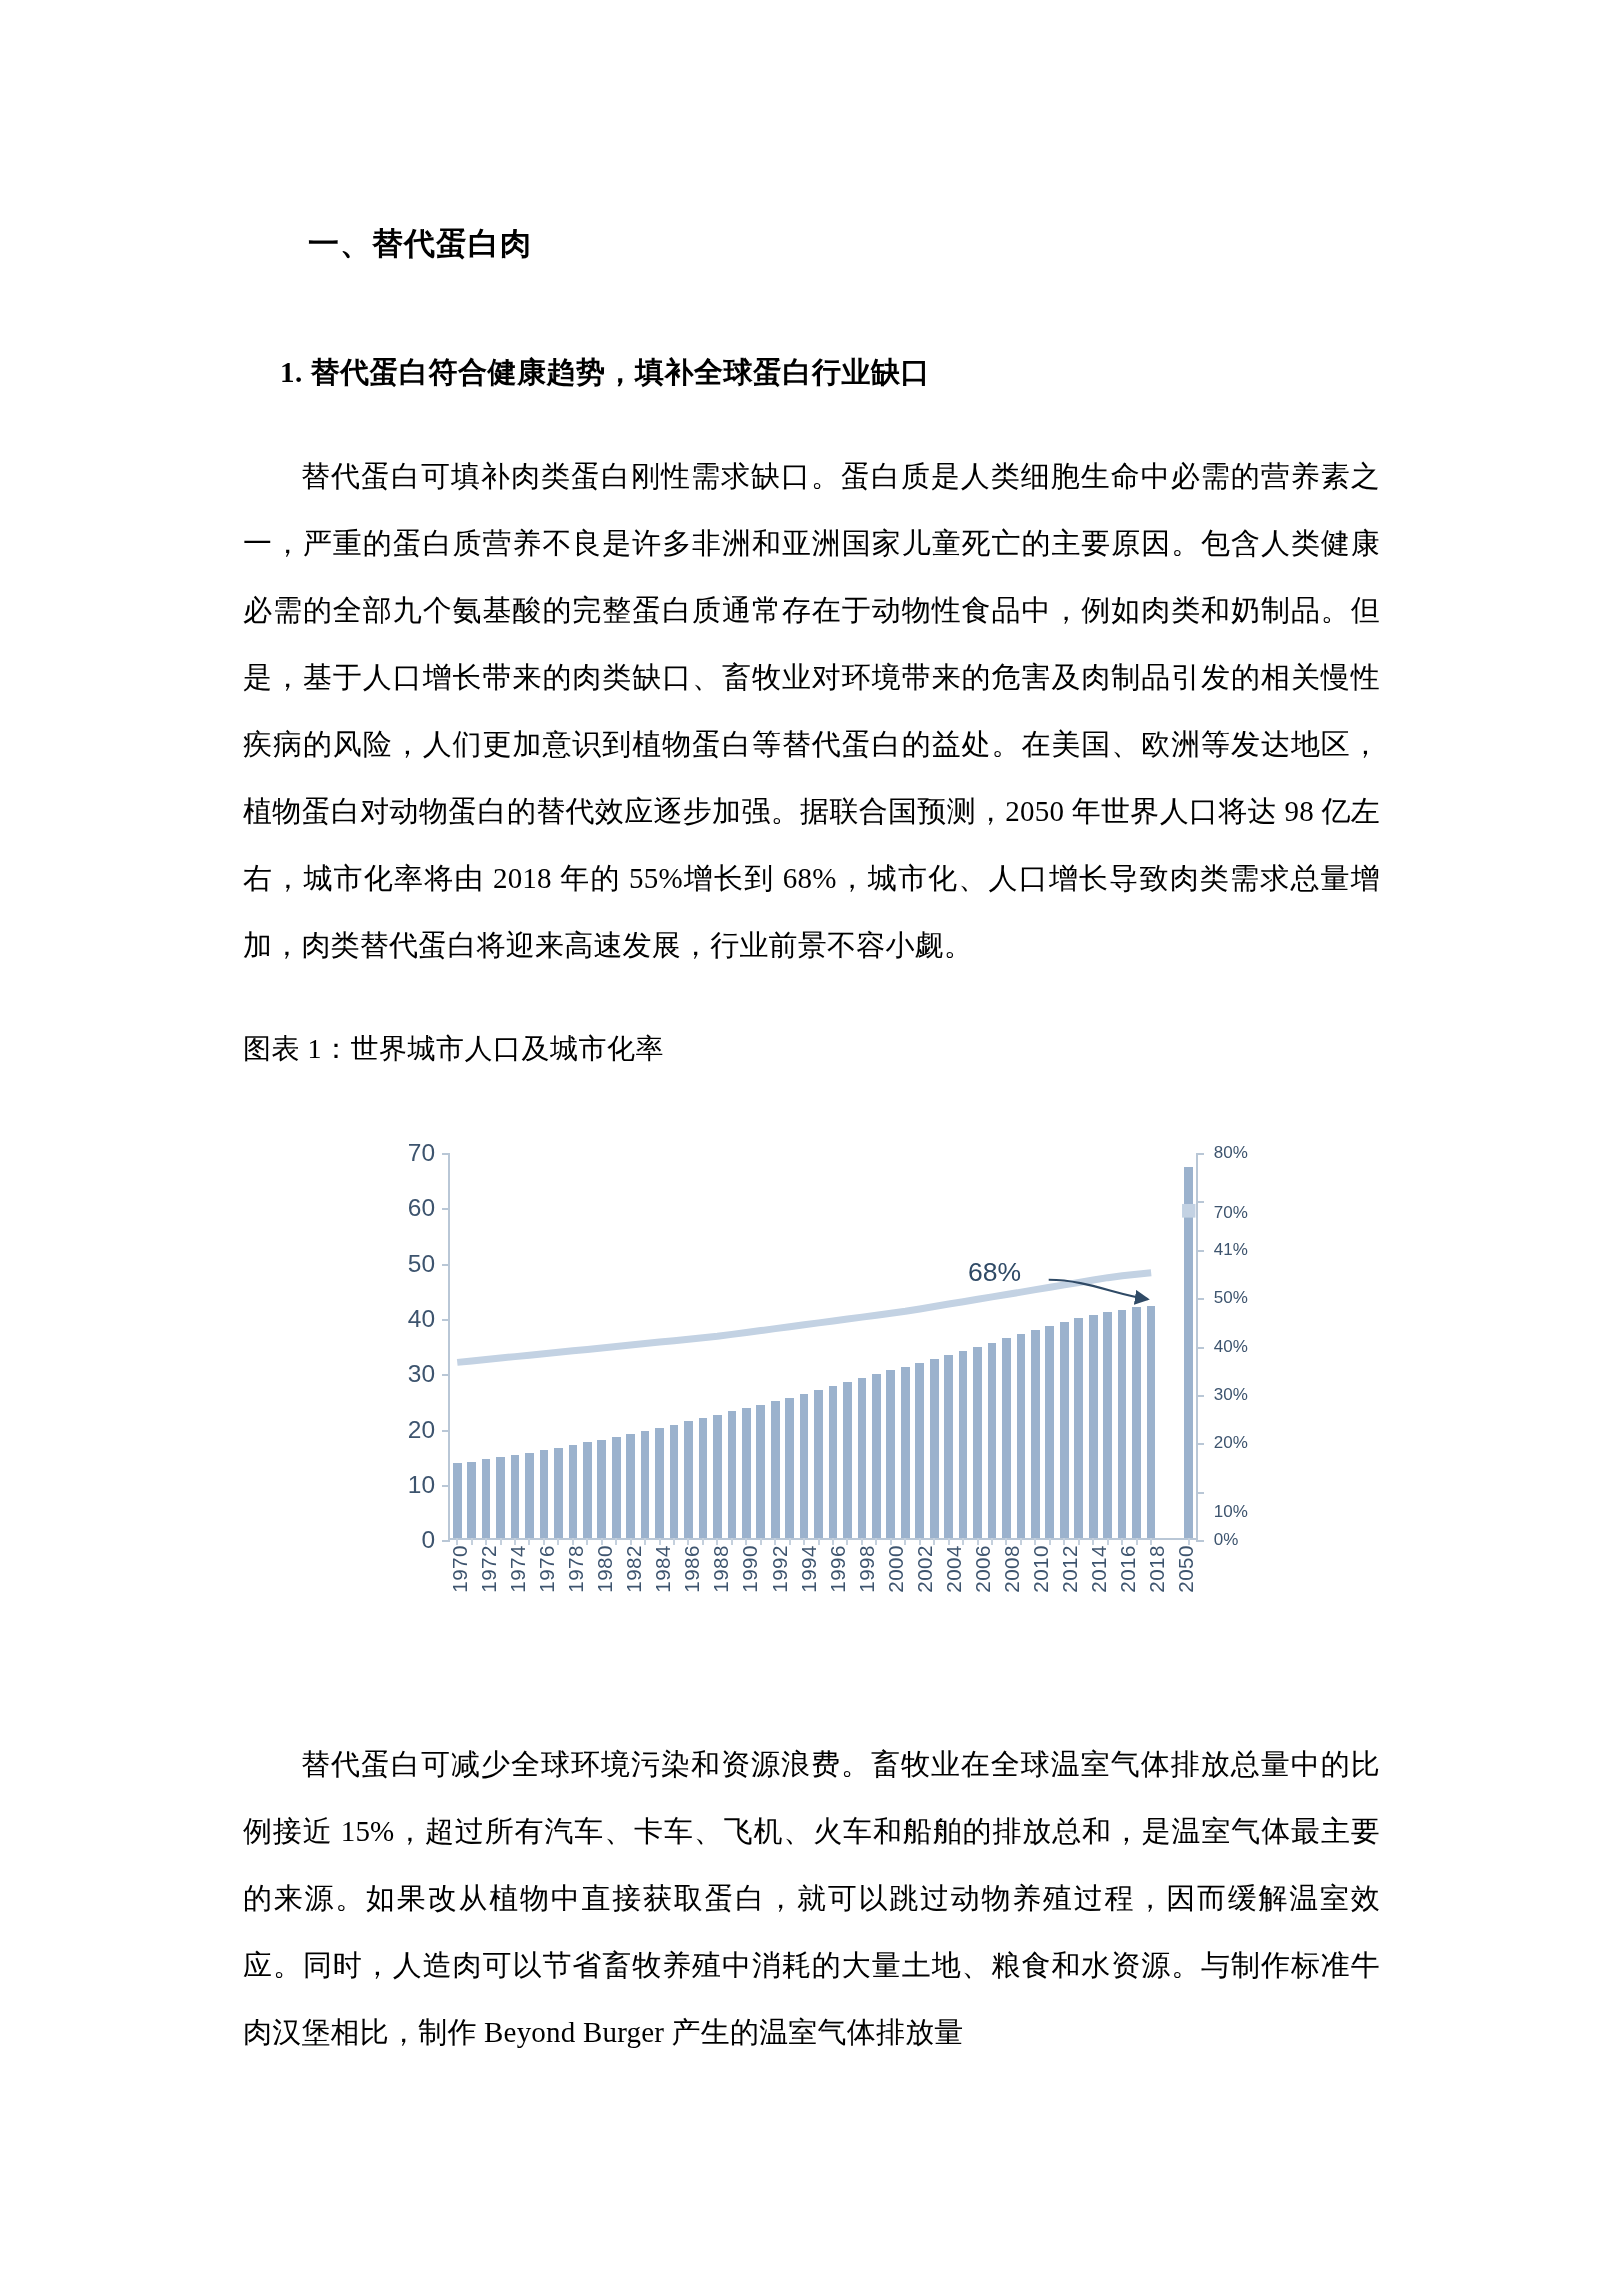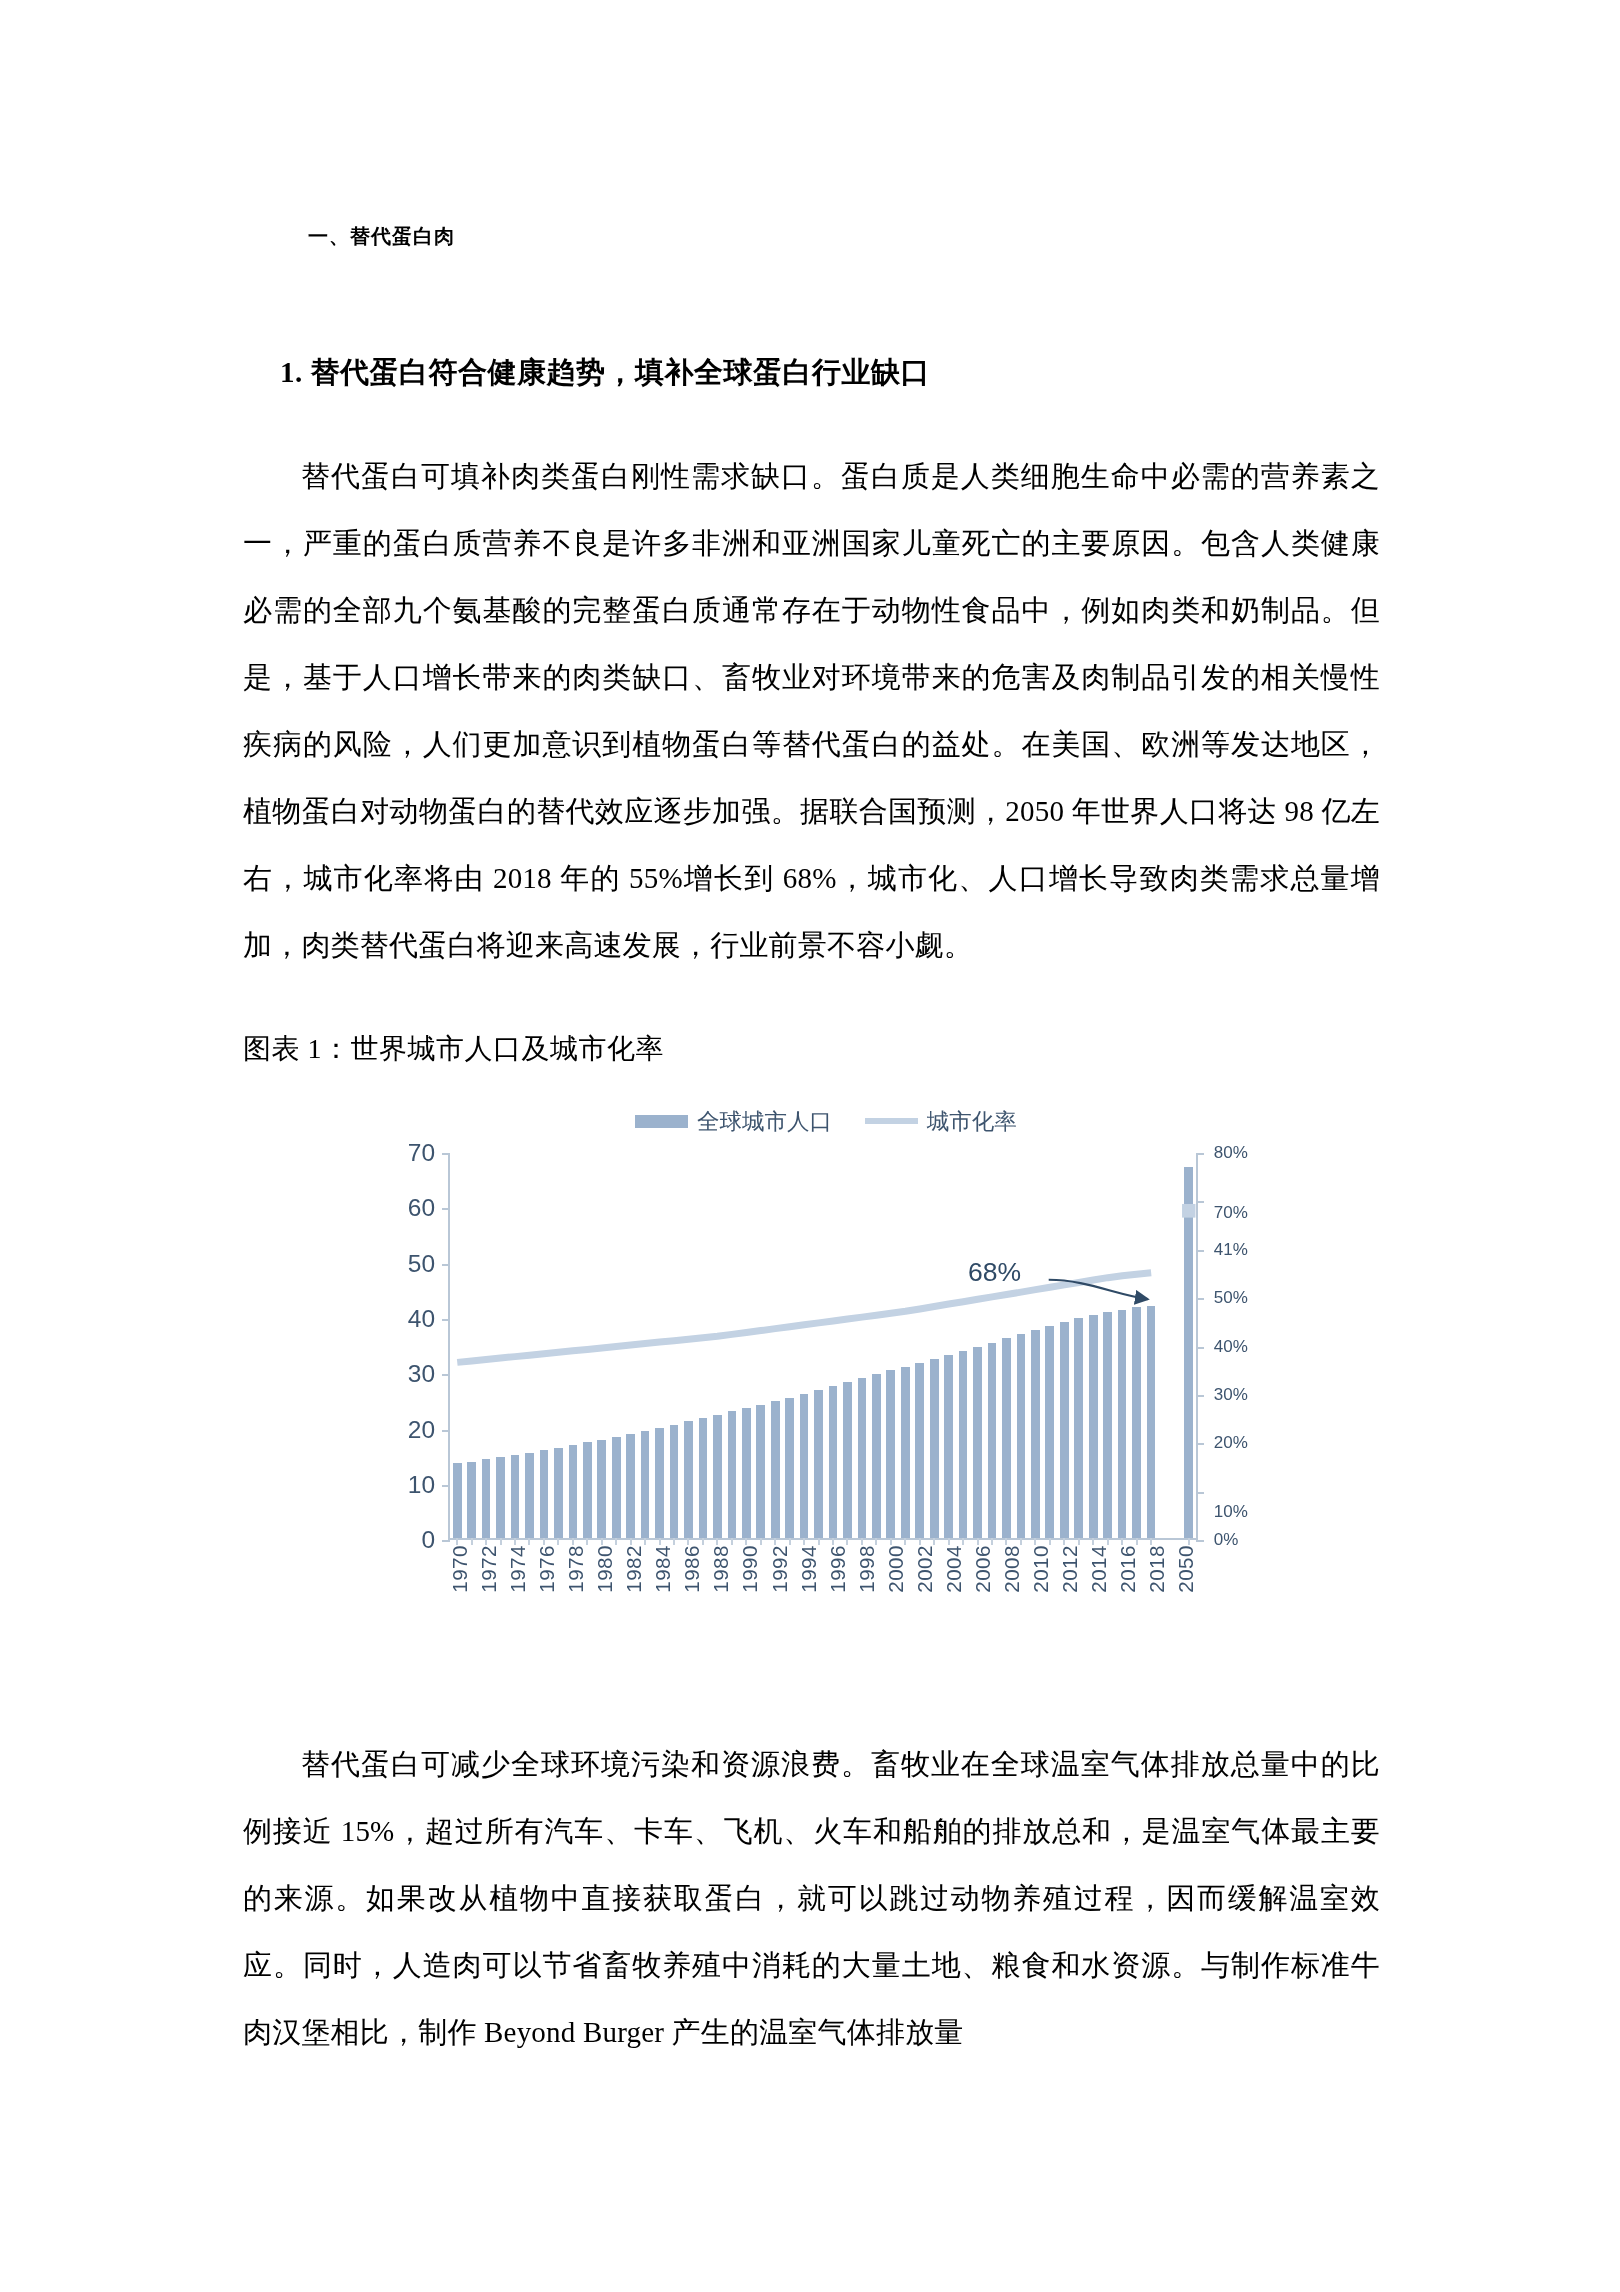--- a/index.html
+++ b/index.html
@@ -19,21 +19,21 @@
     padding:0;
   }
   .content{
     position:absolute;
     left:243px;
     top:0;
     width:1137px;
   }
 
   h1.doc-h1{
-    font-size:20px;
+    font-size:31px;
     font-weight:bold;
     margin:0;
     padding:0;
     position:absolute;
     top:223px;
     left:65px;
     letter-spacing:1px;
     white-space:nowrap;
   }
   h2.doc-h2{
@@ -212,30 +212,20 @@
     <h1 class="doc-h1">一、替代蛋白肉</h1>
 
     <h2 class="doc-h2">1. 替代蛋白符合健康趋势，填补全球蛋白行业缺口</h2>
 
     <p class="body-para" id="para1">替代蛋白可填补肉类蛋白刚性需求缺口。蛋白质是人类细胞生命中必需的营养素之一，严重的蛋白质营养不良是许多非洲和亚洲国家儿童死亡的主要原因。包含人类健康必需的全部九个氨基酸的完整蛋白质通常存在于动物性食品中，例如肉类和奶制品。但是，基于人口增长带来的肉类缺口、畜牧业对环境带来的危害及肉制品引发的相关慢性疾病的风险，人们更加意识到植物蛋白等替代蛋白的益处。在美国、欧洲等发达地区，植物蛋白对动物蛋白的替代效应逐步加强。据联合国预测，2050 年世界人口将达 98 亿左右，城市化率将由 2018 年的 55%增长到 68%，城市化、人口增长导致肉类需求总量增加，肉类替代蛋白将迎来高速发展，行业前景不容小觑。</p>
 
     <div class="fig-caption">图表 1：世界城市人口及城市化率</div>
 
     <div class="chart-block">
 
-      <div class="legend">
-        <div class="legend-item">
-          <span class="legend-swatch-bar"></span>
-          <span>全球城市人口</span>
-        </div>
-        <div class="legend-item">
-          <span class="legend-swatch-line"></span>
-          <span>城市化率</span>
-        </div>
-      </div>
 
       <div class="plot-wrap">
         <div class="axis-left" id="axis-left">
             <div class="tick-label" style="top: 387px;">0</div>
             <div class="tick-label" style="top: 332px;">10</div>
             <div class="tick-label" style="top: 277px;">20</div>
             <div class="tick-label" style="top: 221px;">30</div>
             <div class="tick-label" style="top: 166px;">40</div>
             <div class="tick-label" style="top: 111px;">50</div>
             <div class="tick-label" style="top: 55px;">60</div>

